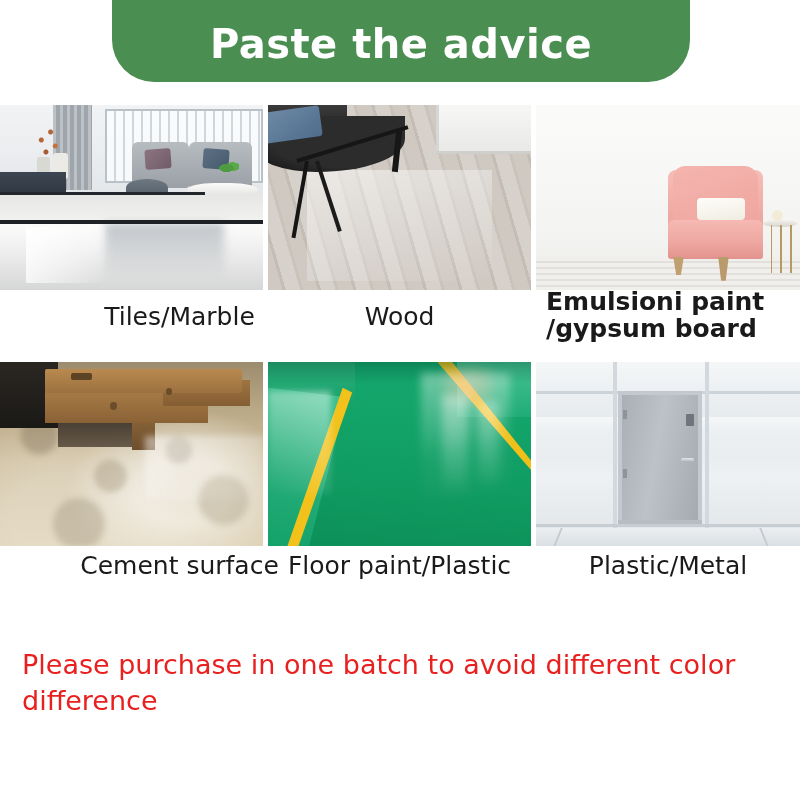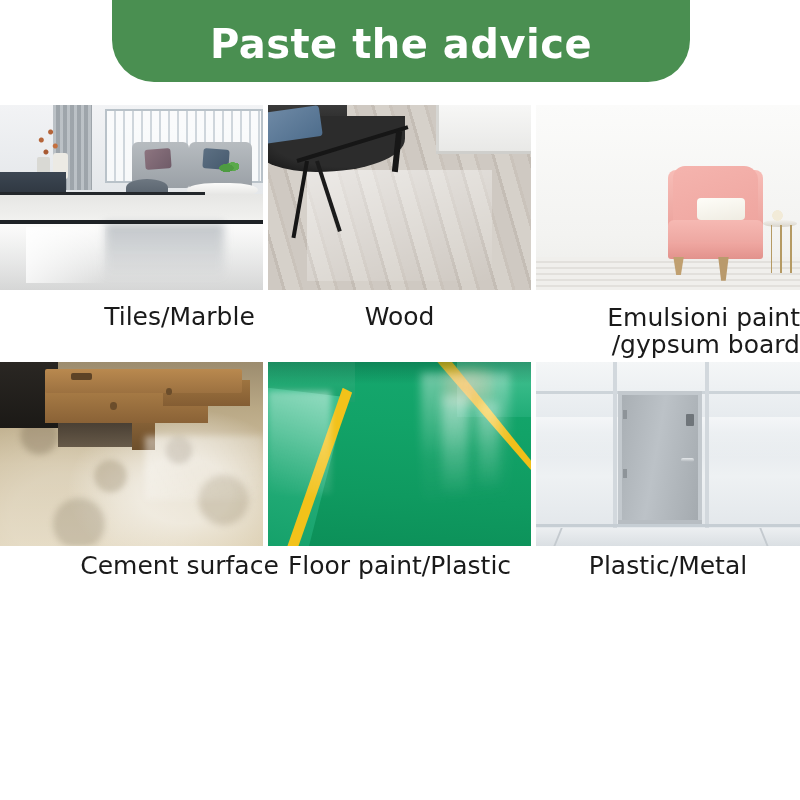--- a/index.html
+++ b/index.html
@@ -259,21 +259,21 @@
     color: #1a1a1a;
     line-height: 1.08;
     font-family: "DejaVu Sans", "Liberation Sans", sans-serif;
     white-space: pre-line;
   }
   .cap-r1 { top: 303px; }
   .cap-r2 { top: 552px; }
   .cap-1 { left: 0; width: 263px; text-align: center; padding-left: 48px; }
   .cap-2 { left: 268px; width: 263px; text-align: center; }
   .cap-3 { left: 536px; width: 264px; text-align: center; }
-  .cap-3.cap-r1 { top: 304px; left: 546px; width: 254px; text-align: right; }
+  .cap-3.cap-r1 { top: 288px; left: 546px; width: 254px; text-align: left; font-weight: bold; }
 
   
   .note { position: absolute; left: 22px; top: 641px; width: 770px; }
   .note-heading {
     color: #e5191c;
     font-size: 27px;
     font-weight: bold;
     letter-spacing: 0.2px;
     line-height: 1.2;
     font-family: "DejaVu Sans", "Liberation Sans", sans-serif;
@@ -415,13 +415,14 @@
     <div class="t6-groundline"></div>
     <div class="t6-groundline2"></div>
   </div>
 </div>
 
 <div class="caption cap-r2 cap-1">Cement surface</div>
 <div class="caption cap-r2 cap-2">Floor paint/Plastic</div>
 <div class="caption cap-r2 cap-3">Plastic/Metal</div>
 
 <div class="note">
+  <div class="note-body">Please purchase in one batch to avoid different color difference</div>
 </div>
 
 </body></html>

